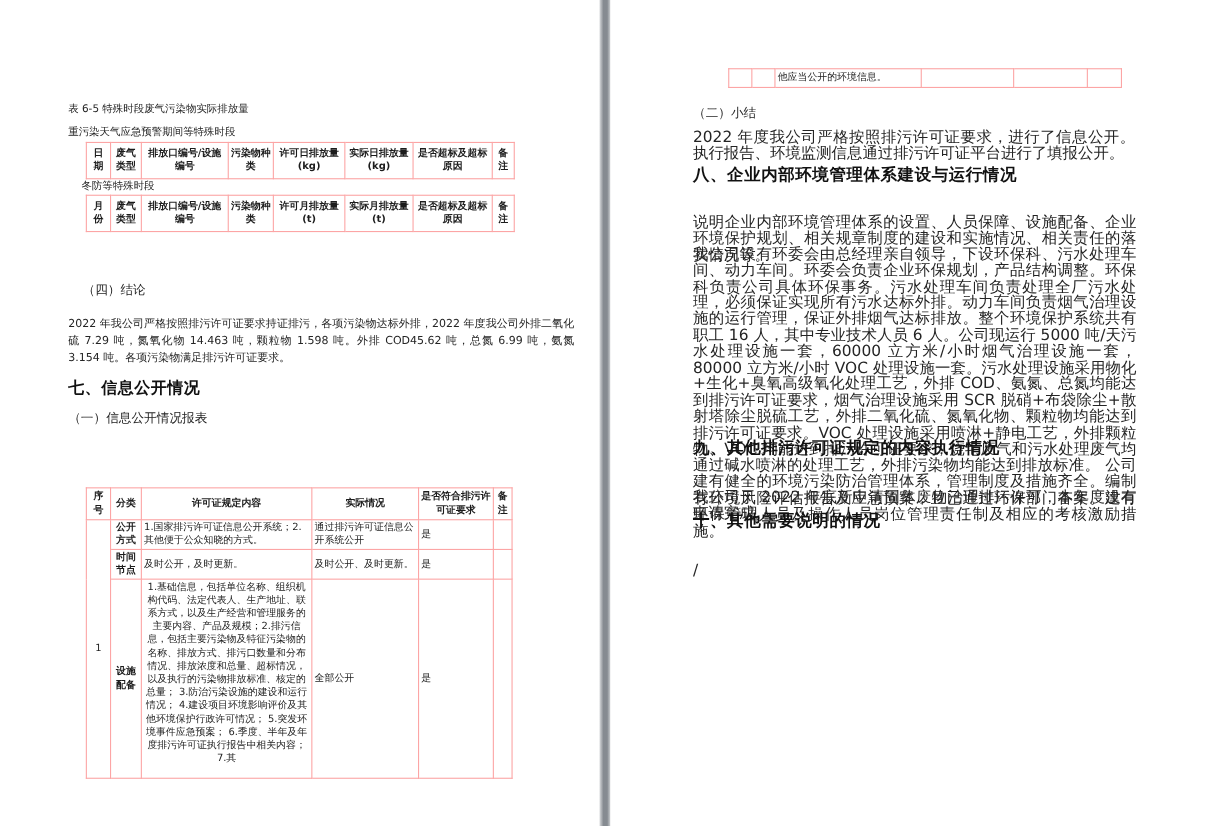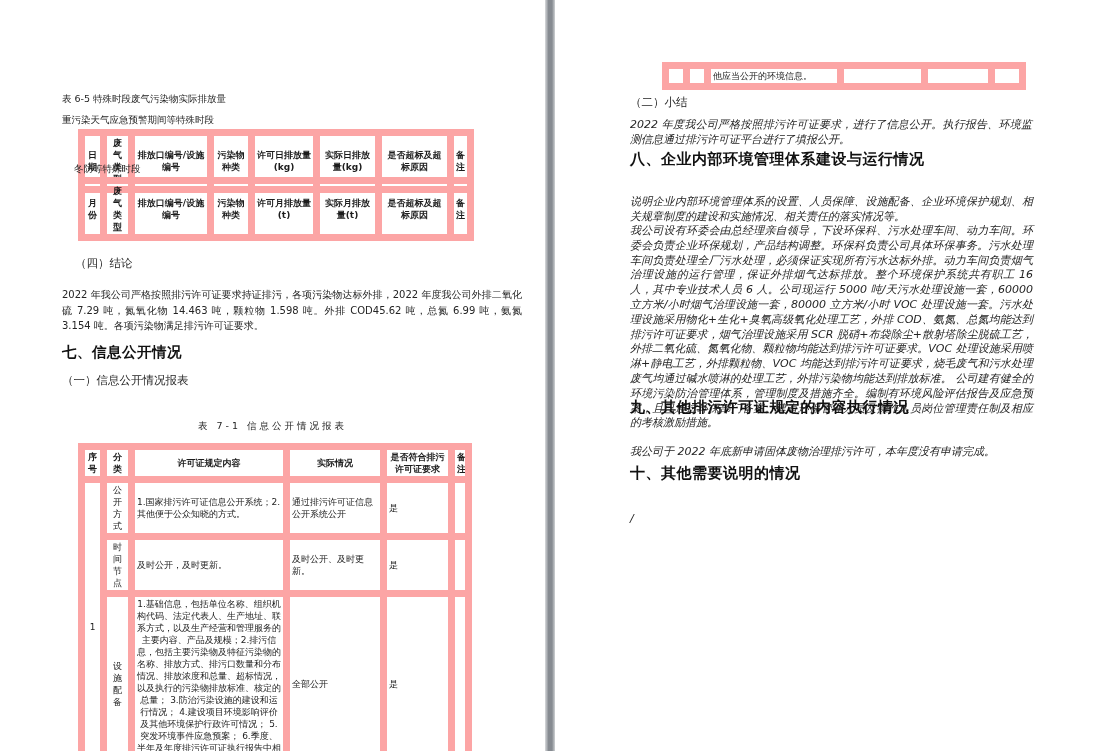--- a/index.html
+++ b/index.html
@@ -17,38 +17,38 @@
     position:absolute; top:0; left:545px; width:10px; height:751px;
     background:linear-gradient(to right,#d9dbdd 0%,#868b91 35%,#868b91 70%,#cfd2d4 100%);
   }
   .abs { position:absolute; }
 
   .small-label { font-size:9.5px; color:#242424; }
   .sub-head   { font-size:11.5px; color:#242424; }
   .big-head   { font-size:14.5px; font-weight:700; color:#111; letter-spacing:0.5px; }
   .big-head-r { font-size:15px;  font-weight:700; color:#111; letter-spacing:0.5px; }
   .para       { font-size:10px; line-height:15.5px; color:#242424; text-align:justify; }
-  .para-r     { font-size:11px; line-height:14.8px; color:#242424; text-align:justify;font-style:italic; }
+  .para-r     { font-size:14px; line-height:14.8px; color:#242424; text-align:justify; }
   .tbl-title  { font-size:9.5px; letter-spacing:3px; color:#242424; }
 
   table.tbl { border-collapse:collapse; table-layout:fixed; }
   table.tbl td, table.tbl th {
-    border:7px solid #fca5a5;
+    border:1px solid #fca5a5;
     font-size:9px; line-height:12px;
     padding:1px 2px;
     vertical-align:middle;
     text-align:center;
     color:#1c1c1c;
     overflow:hidden;
     font-weight:400;
   }
   table.tbl th { font-weight:700; }
   table.tbl td.left { text-align:left; }
   table.tbl td.top  { vertical-align:top; text-align:center; }
-  table.tbl td.cat  { font-weight:400; }
+  table.tbl td.cat  { font-weight:700; }
 </style>
 </head>
 <body>
 
 <div class="canvas">
 
   <div class="page page-left">
 
     <div class="abs small-label" style="left:62px; top:93px;">表 6-5 特殊时段废气污染物实际排放量</div>
 
@@ -107,21 +107,20 @@
       </table>
 
     <div class="abs sub-head" style="left:75px; top:256px;">（四）结论</div>
 
     <div class="abs para" style="left:62px; top:287px; width:460px;">2022 年我公司严格按照排污许可证要求持证排污，各项污染物达标外排，2022 年度我公司外排二氧化硫 7.29 吨，氮氧化物 14.463 吨，颗粒物 1.598 吨。外排 COD45.62 吨，总氮 6.99 吨，氨氮 3.154 吨。各项污染物满足排污许可证要求。</div>
 
     <div class="abs big-head" style="left:62px; top:343px;">七、信息公开情况</div>
 
     <div class="abs sub-head" style="left:62px; top:373px;">（一）信息公开情况报表</div>
 
-    <div class="abs tbl-title" style="left:78px; top:420px; width:389px; text-align:center;">表 7-1 信息公开情况报表</div>
 
     <table class="tbl abs" style="left:78px; top:443px; width:387px;">
       <colgroup>
         <col style="width:22px">
           <col style="width:28px">
           <col style="width:155px">
         <col style="width:97px">
           <col style="width:68px">
           <col style="width:17px">
       </colgroup>

